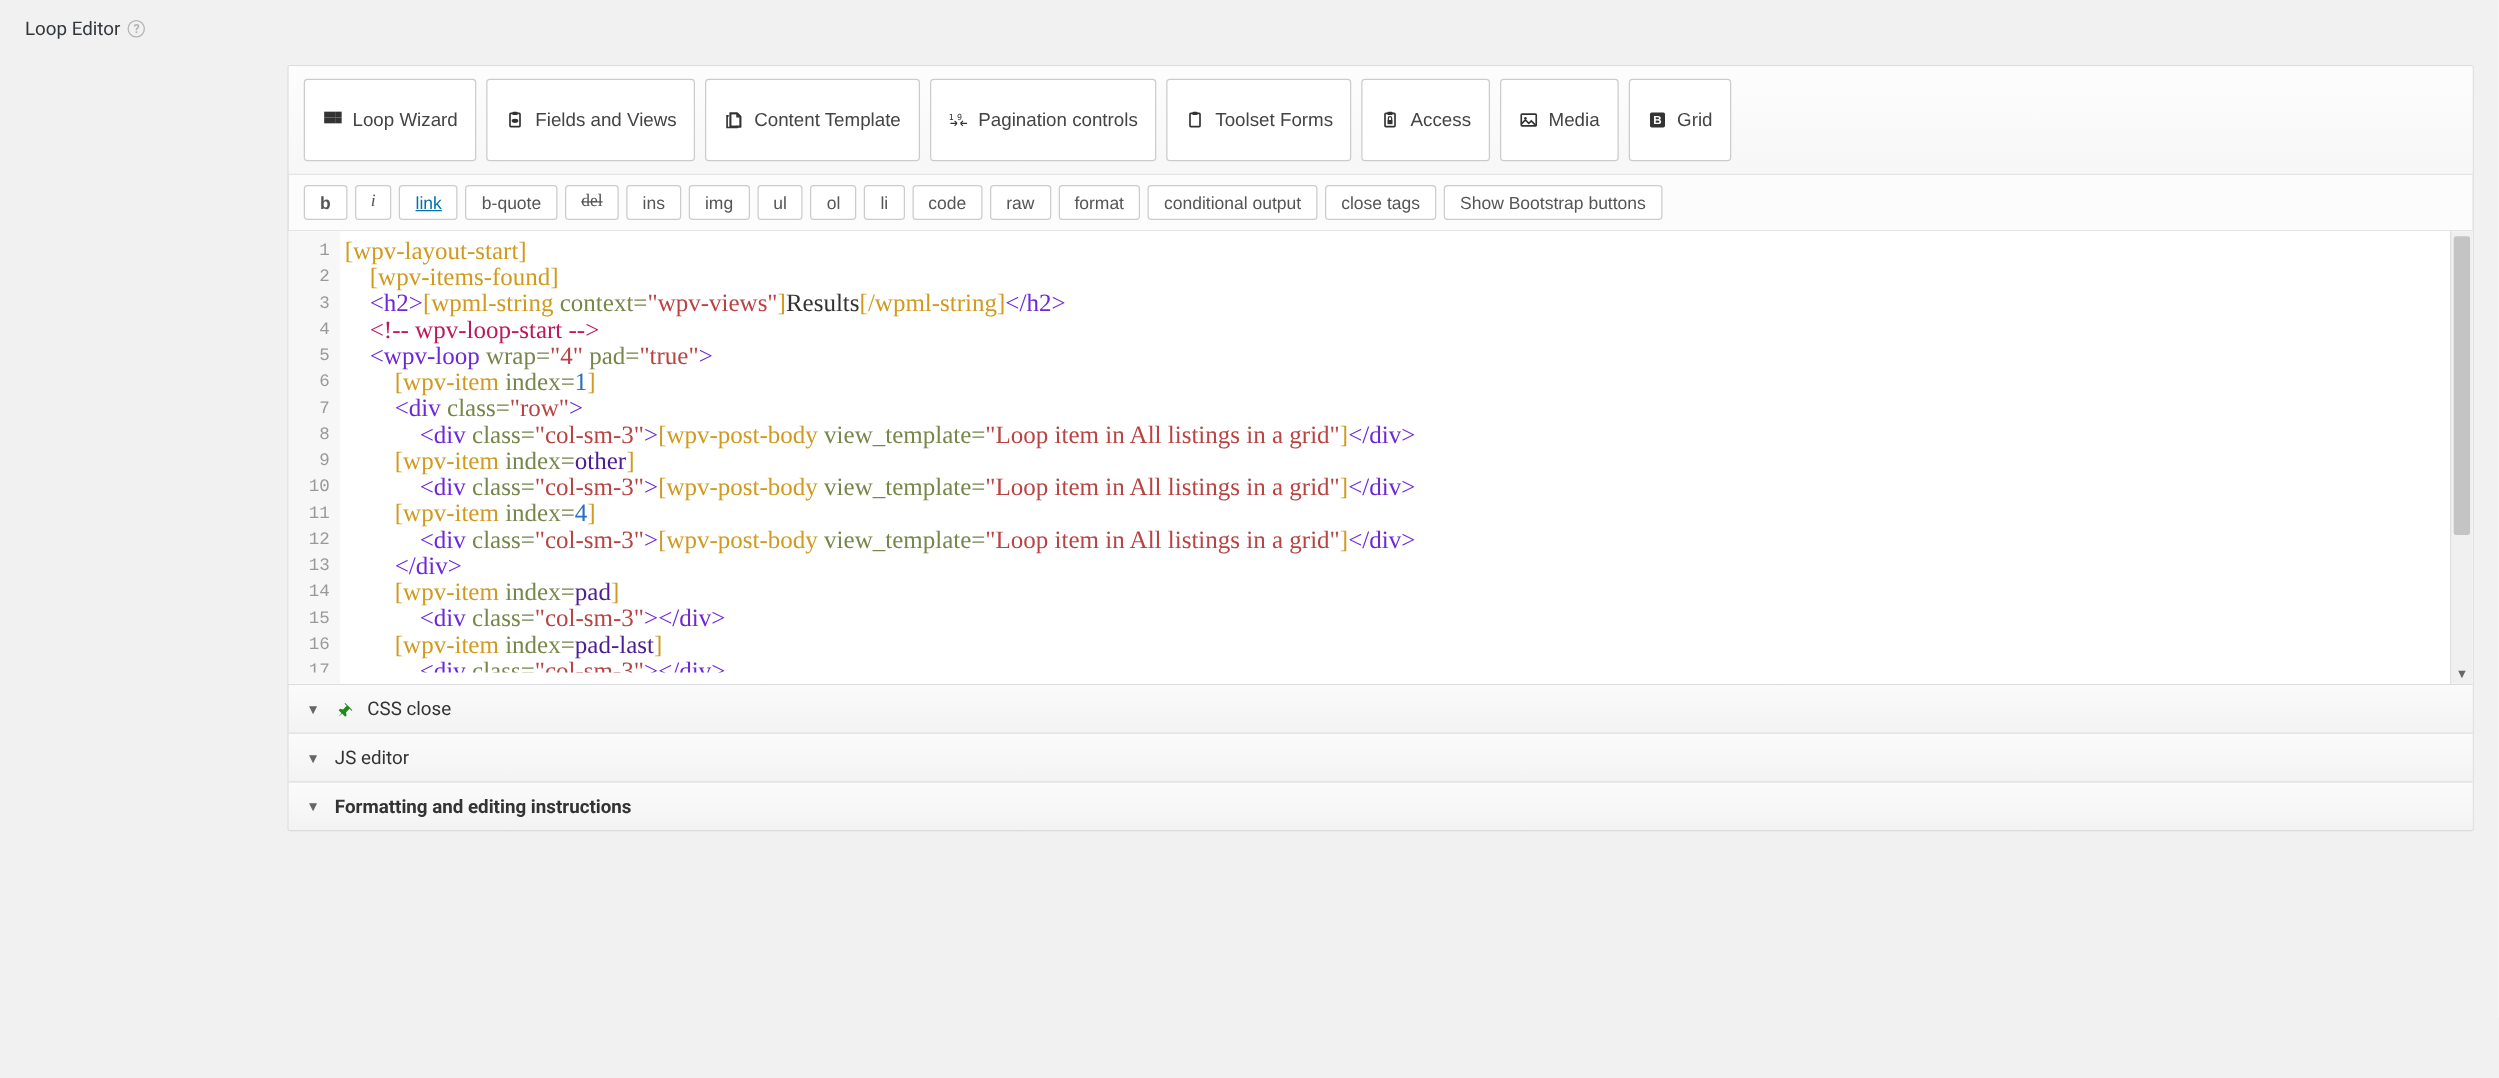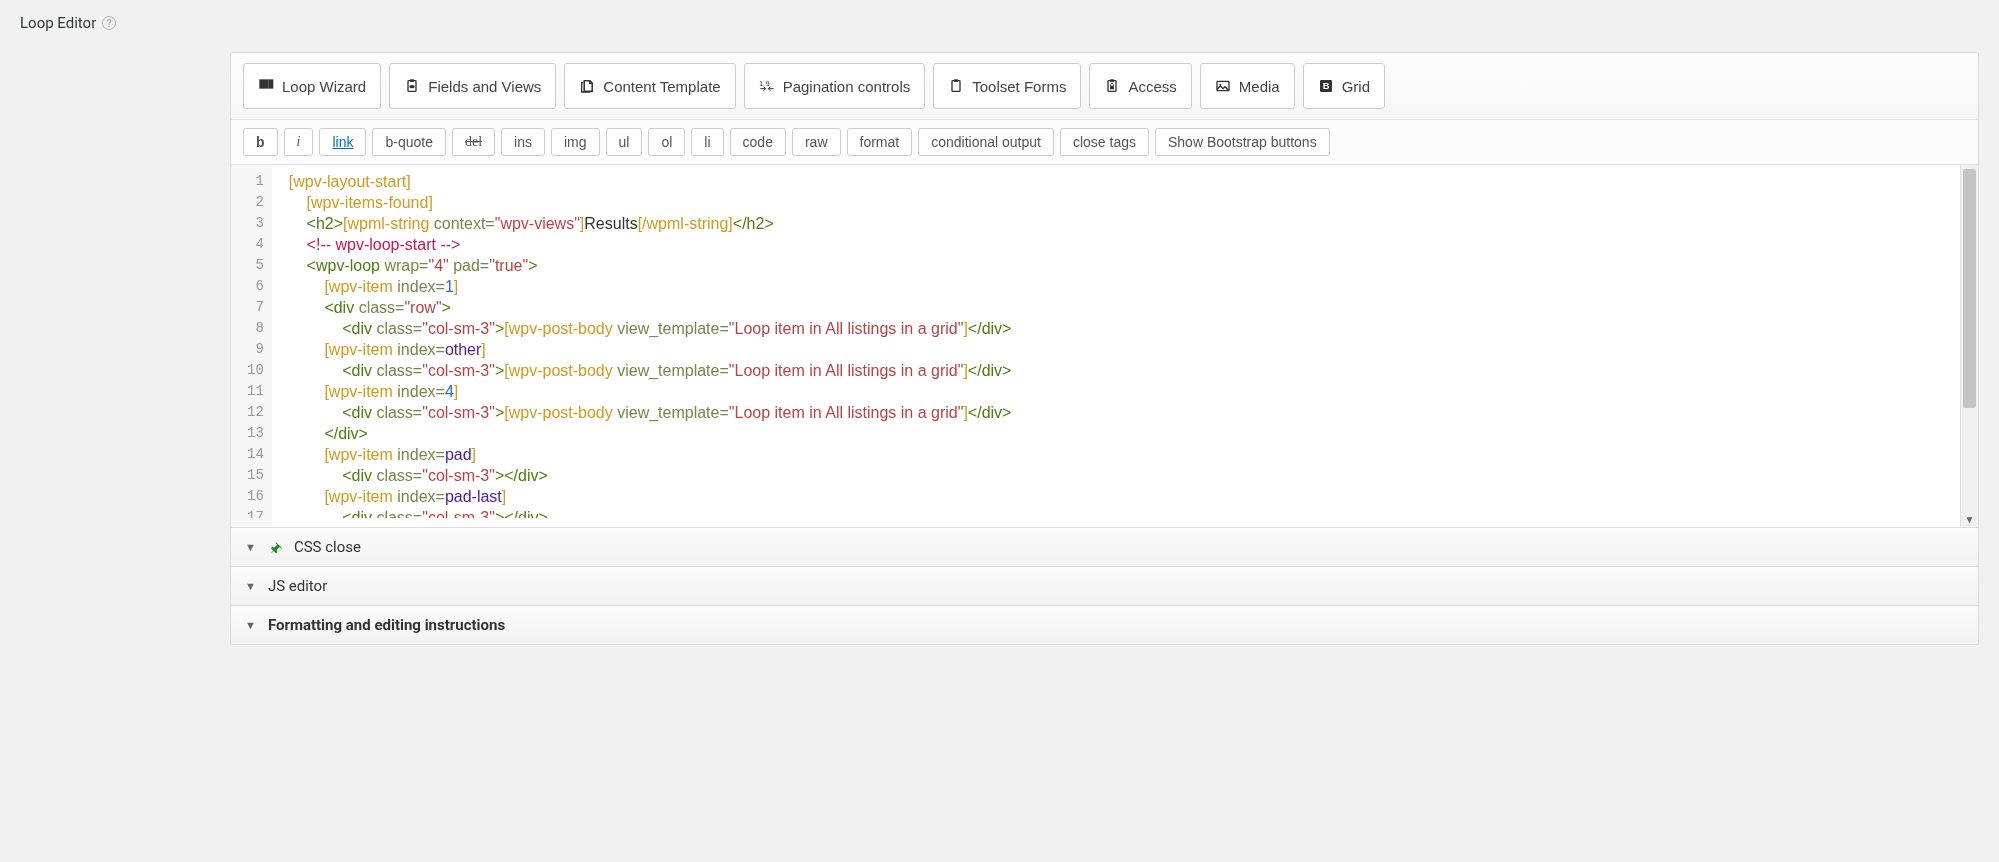--- a/index.html
+++ b/index.html
@@ -47,21 +47,21 @@
   display: flex;
   gap: 8px;
   flex-wrap: wrap;
   border-bottom: 1px solid #e4e4e4;
   background: linear-gradient(#fdfdfd,#f7f7f7);
 }
 .btn {
   background: #fff;
   border: 1px solid #ccc;
   border-radius: 3px;
-  padding: 14px 14px;
+  padding: 24px 14px;
   font-size: 15px;
   color: #444;
   cursor: pointer;
   display: inline-flex;
   align-items: center;
   gap: 8px;
   line-height: 1;
 }
 .icon-box {
   width: 16px;
@@ -104,32 +104,31 @@
   color: #999;
   text-align: right;
   padding: 6px 8px 6px 16px;
   font-family: "Consolas","Monaco","Courier New",monospace;
   font-size: 14px;
   line-height: 21px;
   user-select: none;
 }
 .code {
   flex: 1;
-  font-family: Liberation Sans, sans-serif;
-  font-size: 16px;
+  font-family: Liberation Serif, serif;
+  font-size: 20px;
   line-height: 21px;
   padding: 6px 4px;
   white-space: pre;
   overflow: hidden;
   color: #333;
   height: 362px;
-  margin-left: 13px;
 }
 .c-bracket { color: #d19a1e; }
-.c-tag { color: #4d7c0f; }
+.c-tag { color: #6d28d9; }
 .c-attrname { color: #77864a; }
 .c-attrval { color: #2a6fbf; }
 .c-string { color: #b94343; }
 .c-comment { color: #be185d; }
 .c-keyword { color: #4c1d95; }
 
 .scroll-col {
   width: 18px;
   background: #f0f0f0;
   border-left: 1px solid #e0e0e0;

